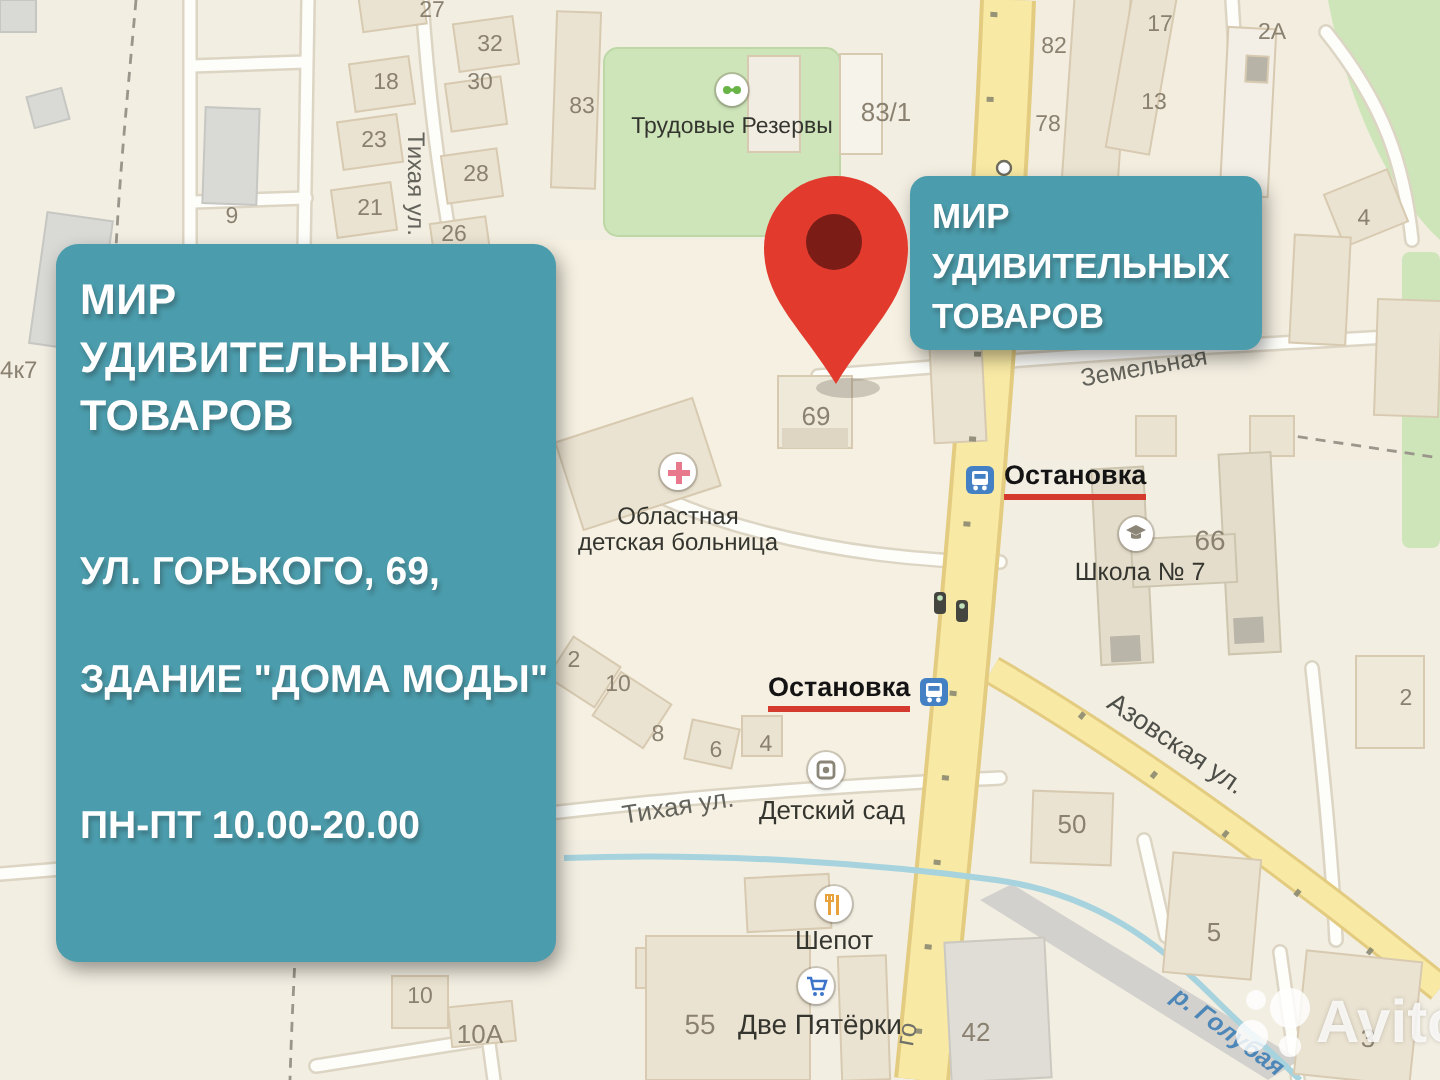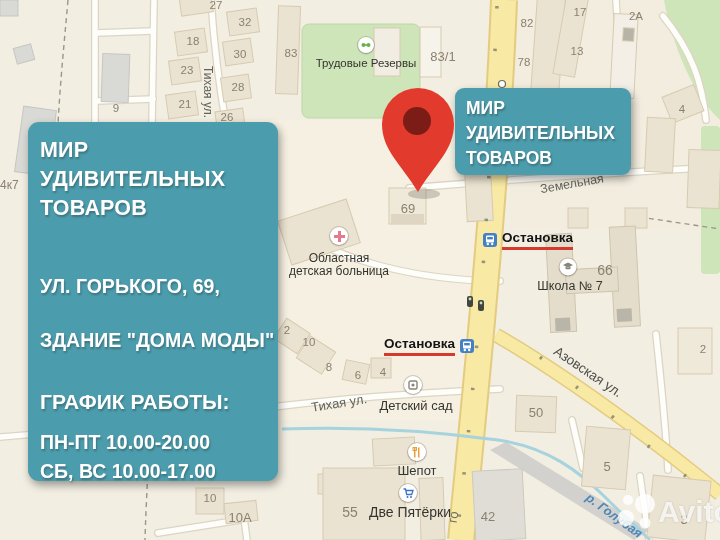--- a/index.html
+++ b/index.html
@@ -169,21 +169,21 @@
   <div class="lbl street" style="left:339px;top:403px;transform:translate(-50%,-50%) rotate(-9deg);font-size:13px;">Тихая ул.</div>
   <div class="lbl street" style="left:572px;top:184px;transform:translate(-50%,-50%) rotate(-10deg);">Земельная</div>
   <div class="lbl street" style="left:588px;top:372px;transform:translate(-50%,-50%) rotate(34deg);font-size:13.5px;color:#4f4f4a;">Азовская ул.</div>
   <div class="lbl street" style="left:453px;top:517px;transform:translate(-50%,-50%) rotate(-80deg);font-size:13px;color:#70706a;">го</div>
   <div class="lbl river-lbl" style="left:614px;top:516px;transform:translate(-50%,-50%) rotate(36deg);">р. Голубая</div>
 
   <div id="hn-layer">
       <span class="lbl hn" style="left: 198px; top: 6px; margin-left: 18px;">27</span>
       <span class="lbl hn" style="left: 245px; top: 23px;">32</span>
       <span class="lbl hn" style="left: 193px; top: 42px;">18</span>
-      <span class="lbl hn" style="left: 240px; top: 55px;">30</span>
+      <span class="lbl hn" style="left: 240px; top: 42px;">30</span>
       <span class="lbl hn" style="left: 187px; top: 71px;">23</span>
       <span class="lbl hn" style="left: 238px; top: 88px;">28</span>
       <span class="lbl hn" style="left: 185px; top: 105px;">21</span>
       <span class="lbl hn" style="left: 227px; top: 118px;">26</span>
       <span class="lbl hn" style="left: 116px; top: 109px;">9</span>
       <span class="lbl hn" style="left: 291px; top: 54px;">83</span>
       <span class="lbl hn" style="left: 428px; top: 56px; font-size: 13px; margin-left: 15px;">83/1</span>
       <span class="lbl hn" style="left: 527px; top: 24px;">82</span>
       <span class="lbl hn" style="left: 524px; top: 63px;">78</span>
       <span class="lbl hn" style="left: 580px; top: 13px;">17</span>
@@ -293,24 +293,22 @@
   </div>
 
   <div class="card left-card">
     <div class="t">МИР</div>
     <div class="t">УДИВИТЕЛЬНЫХ</div>
     <div class="t">ТОВАРОВ</div>
     <div class="sp24"></div>
     <div class="addr">УЛ. ГОРЬКОГО, 69,</div>
     <div class="addr">ЗДАНИЕ "ДОМА МОДЫ"</div>
     <div class="sp32"></div>
-    <div class="sched-h">ГРАФИК РАБОТЫ:</div>
     <div class="sp12"></div>
     <div class="sched">ПН-ПТ 10.00-20.00</div>
-    <div class="sched">СБ, ВС 10.00-17.00</div>
   </div>
 
   <div class="card right-card">
     <div class="t">МИР</div>
     <div class="t">УДИВИТЕЛЬНЫХ</div>
     <div class="t">ТОВАРОВ</div>
   </div>
 
   <svg class="pin" width="82" height="116" viewBox="0 0 82 116">
     <path d="M40,4 a36,36 0 0 1 36,36 c0,26 -19,40 -36,68 C23,80 4,66 4,40 A36,36 0 0 1 40,4 Z" fill="#e23b2e"></path>

